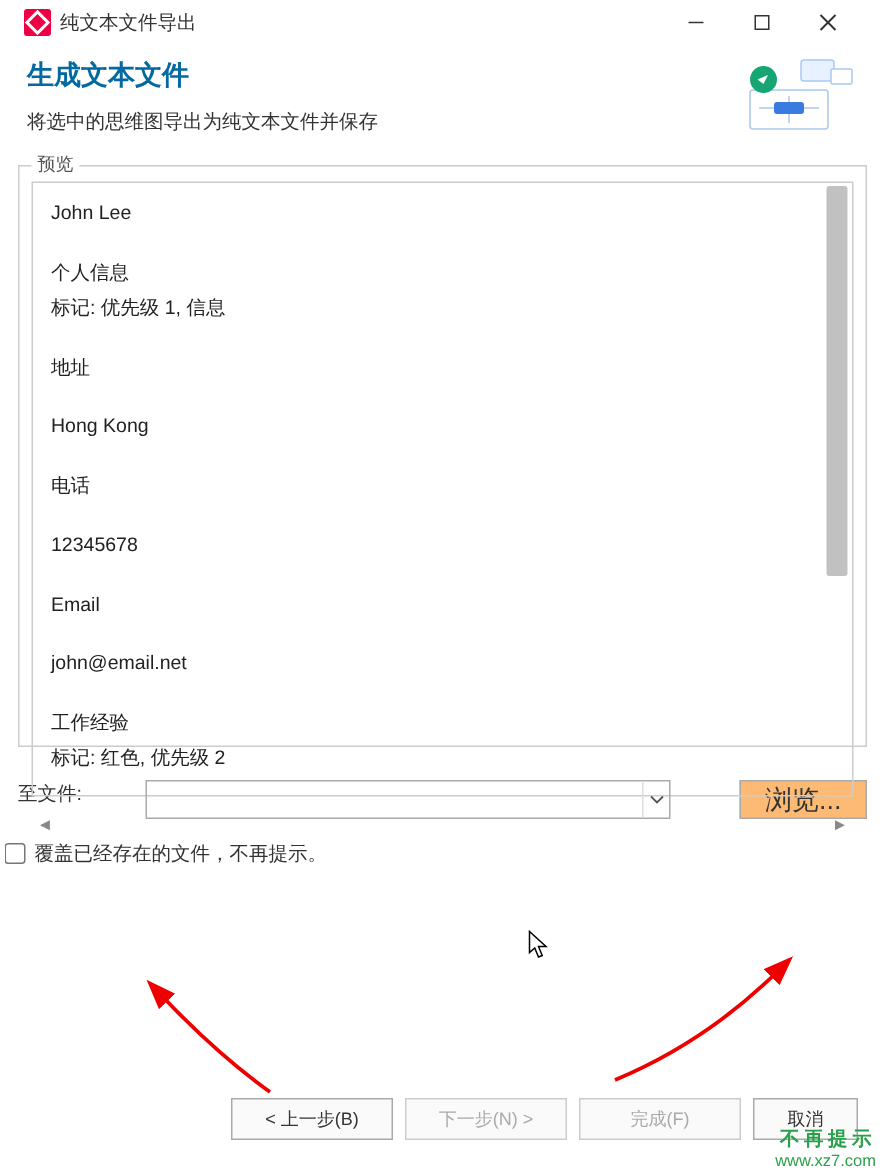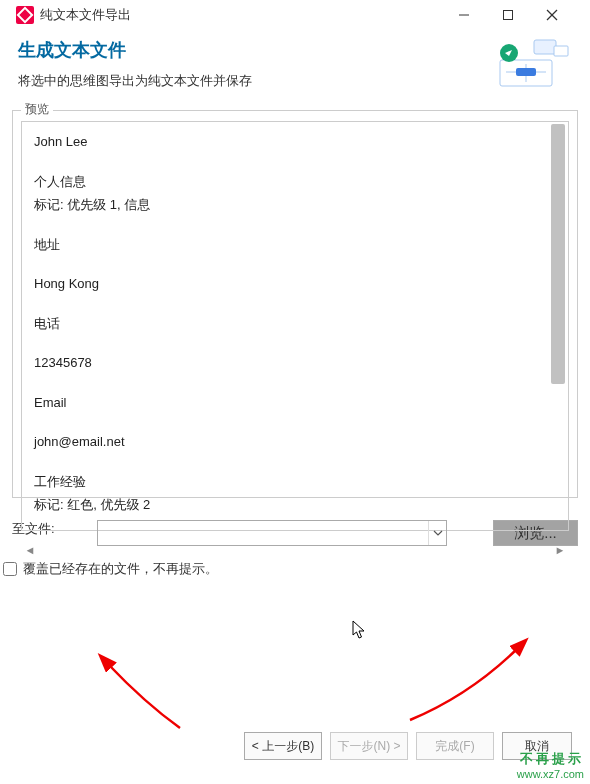--- a/index.html
+++ b/index.html
@@ -29,27 +29,27 @@
 .vscroll { position:absolute; right:2px; top:2px; width:16px; height: calc(100% - 4px); }
 .vscroll .thumb { background:#c1c1c1; width:14px; height: 260px; border-radius:2px; margin-left:1px; }
 
 .scroll-row { height: 22px; margin: 0 8px; display:flex; align-items:center; }
 .scroll-row .ar { width:18px; text-align:center; color:#888; font-size:11px; }
 
 .file-row { display:flex; margin: 22px 12px 0 12px; gap: 36px; }
 .file-row label { margin-right: 6px; font-size:13px; }
 .file-row .combo { flex:1; height:26px; border:1px solid #aaa; display:flex; align-items:center; position:relative; }
 .file-row .combo .dd { width:18px; text-align:center; color:#555; border-left:1px solid #ddd; height:100%; display:flex; align-items:center; justify-content:center; }
-.file-row .browse-btn { width:85px; height:26px; margin-left:10px; border:1px solid #aaa; background:#a3a3a3; font-size:15px; display:flex; align-items:center; justify-content:center; }
+.file-row .browse-btn { width:85px; height:26px; margin-left:10px; border:1px solid #aaa; background:#fdba74; font-size:18px; display:flex; align-items:center; justify-content:center; }
 
 .check-row { display:flex; align-items:center; margin: 14px 12px 0 3px; font-size:13px; }
 .check-row input { margin-right:6px; width:14px; height:14px; }
 
 .buttons { position:absolute; bottom: 24px; right: 18px; display:flex; gap:8px; }
-.buttons .btn { width:78px; height:28px; border:1px solid #aaa; background:#fafafa; font-size:12px; display:flex; align-items:center; justify-content:center; }
+.buttons .btn { width:108px; height:28px; border:1px solid #aaa; background:#fafafa; font-size:12px; display:flex; align-items:center; justify-content:center; }
 .buttons .btn.disabled { color:#aaa; border-color:#ccc; }
 .buttons .btn.cancel { width:70px; }
 
 .watermark { position:absolute; bottom:4px; right:6px; text-align:right; pointer-events:none; }
 .watermark .line1 { color:#2aa04a; font-size:13px; font-weight:bold; letter-spacing:3px;}
 .watermark .line2 { color:#2aa04a; font-size:11px; }
 
 .anno-arrow { position:absolute; pointer-events:none; }
 .anno-arrow svg { overflow:visible; }
 

